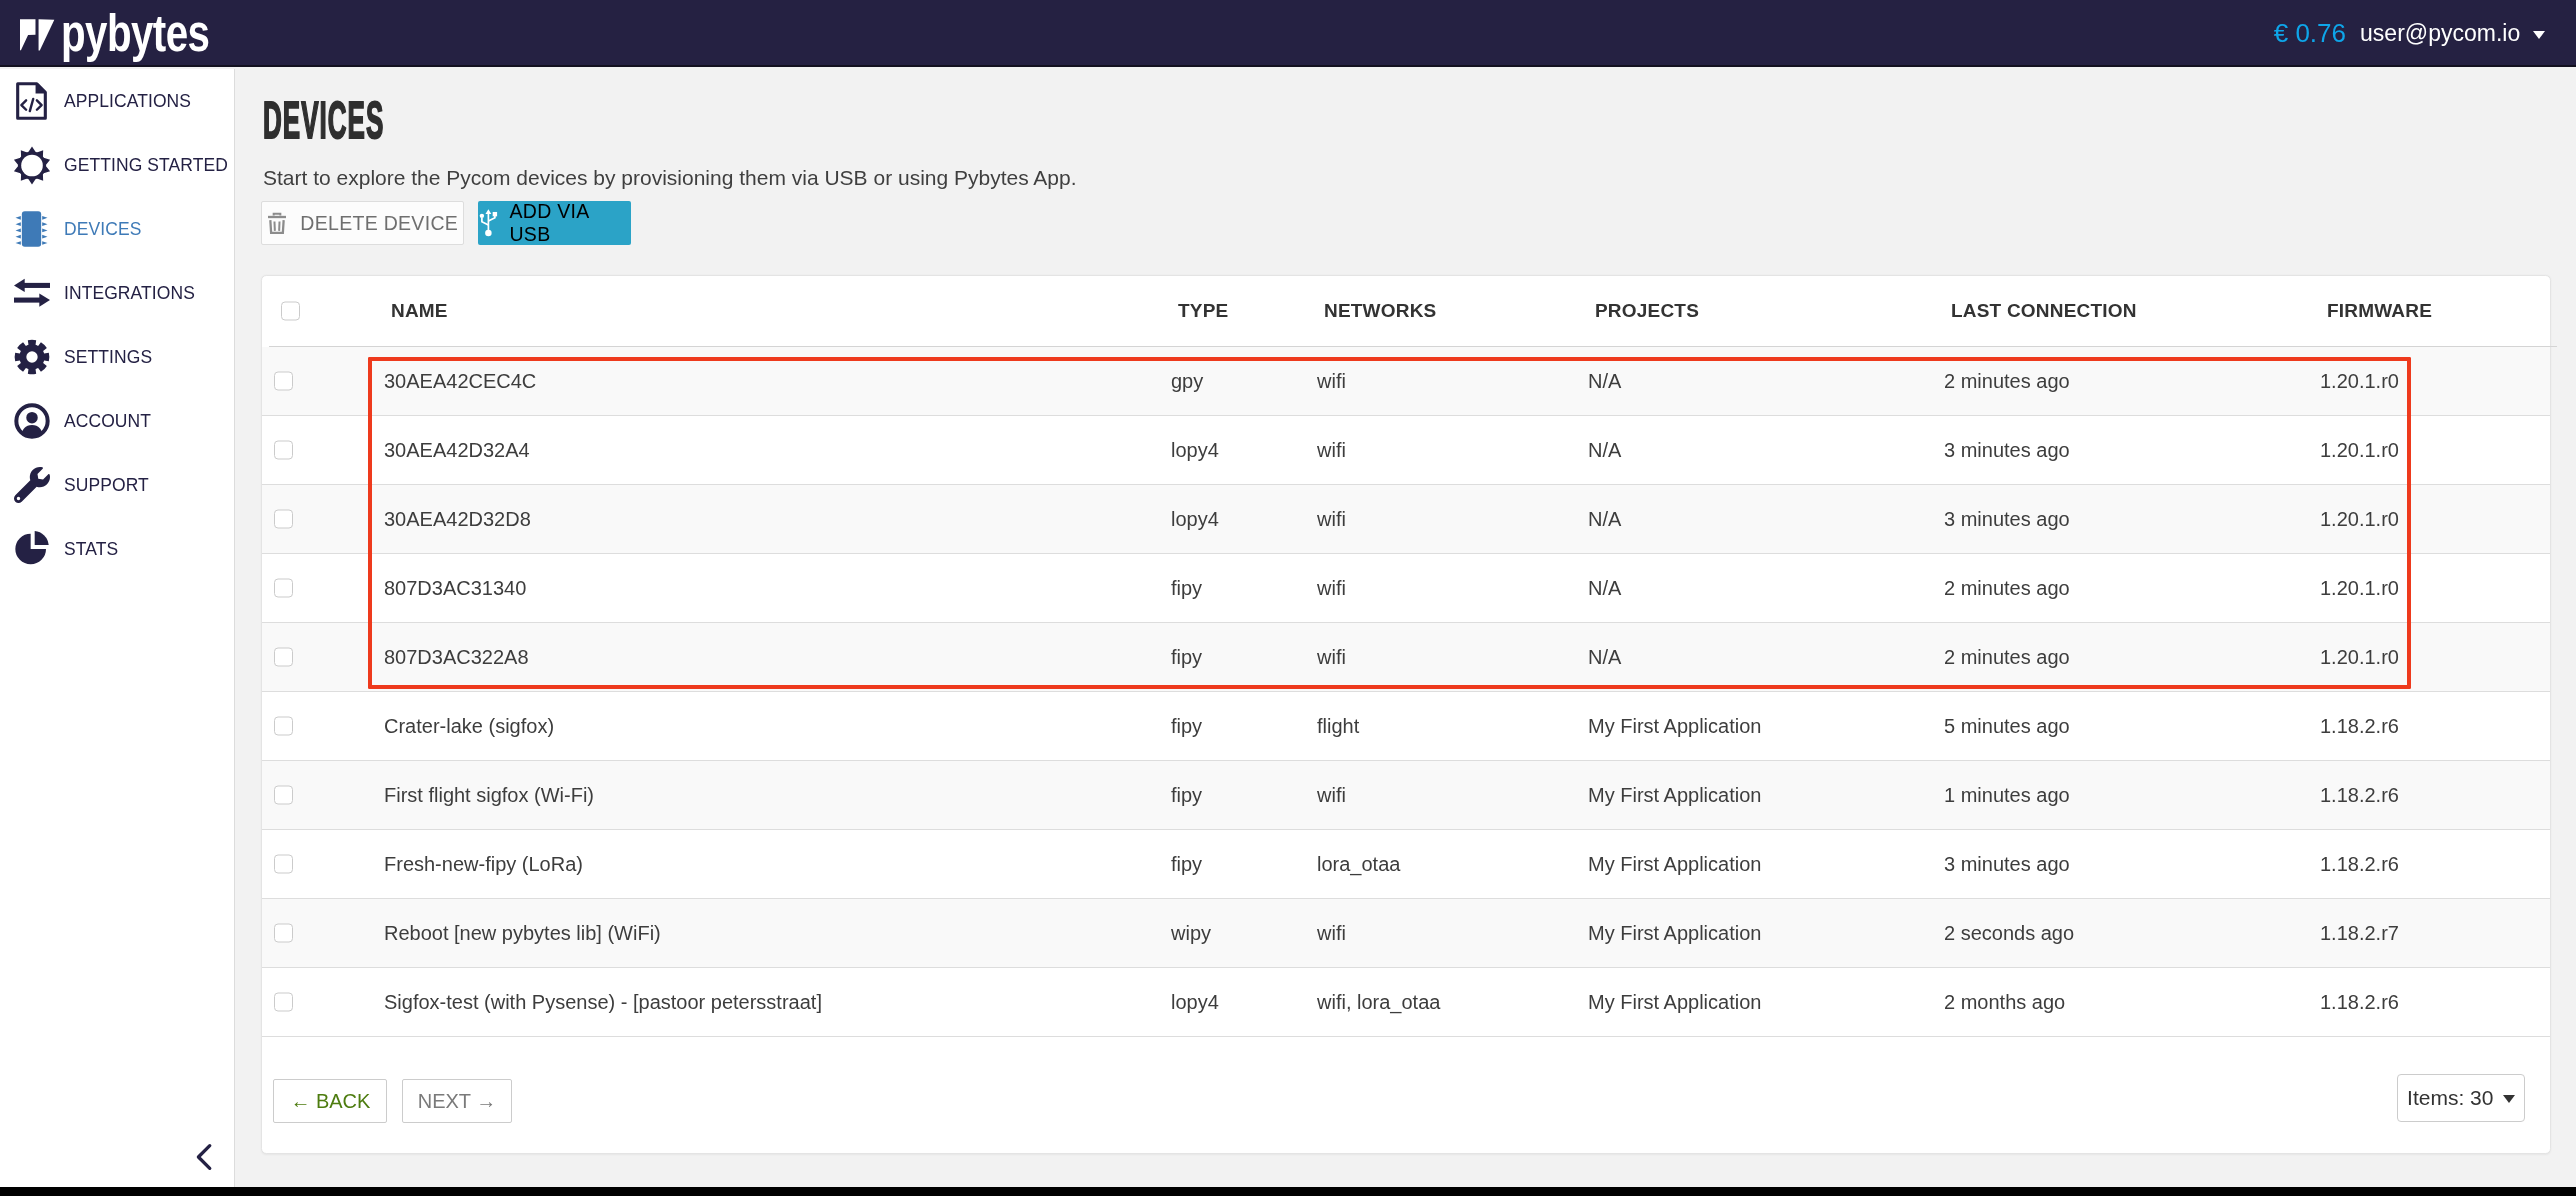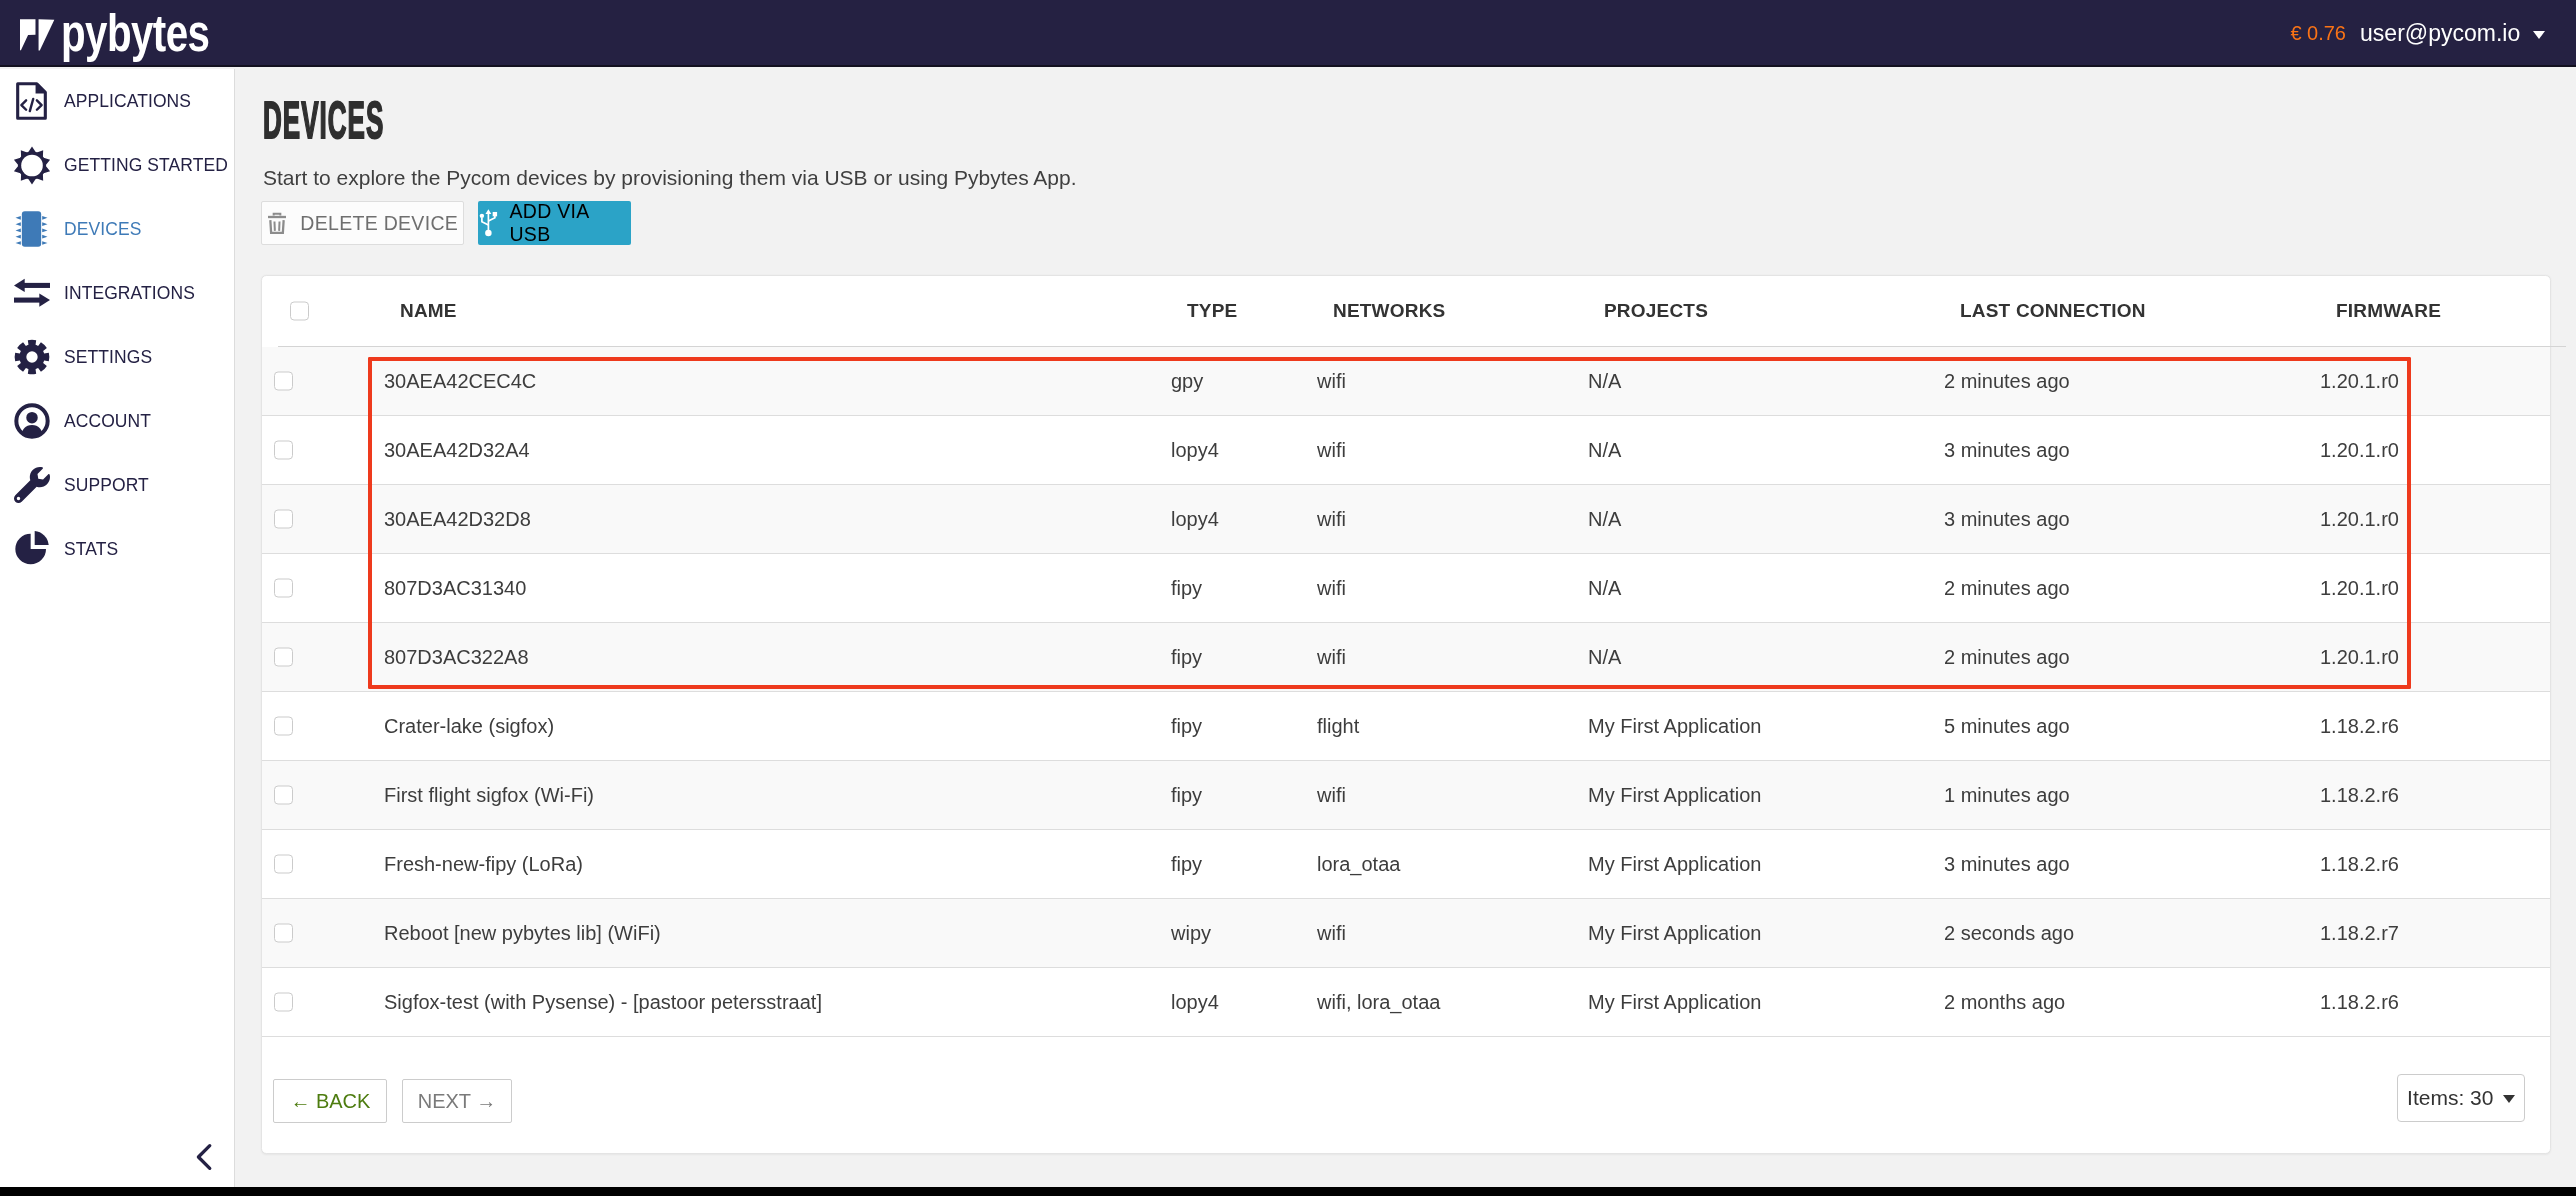--- a/index.html
+++ b/index.html
@@ -5,21 +5,21 @@
   * { margin:0; padding:0; box-sizing:border-box; }
   html,body { width:2576px; height:1196px; overflow:hidden; }
   body { font-family:"Liberation Sans", sans-serif; background:#f2f2f2; position:relative; }
   #app { position:absolute; inset:0; width:2576px; height:1196px; background:#f2f2f2; }
 
   
   .topbar { position:absolute; top:0; left:0; width:100%; height:67px; background:#252142; border-bottom:2px solid #131120; }
   .logo { position:absolute; left:19.5px; top:0; height:67px; display:flex; align-items:center; }
   .logo-mark { width:35px; height:34px; margin-top:5.4px; }
   .logo-text { color:#ffffff; font-size:51px; font-weight:700; letter-spacing:-0.7px; transform:scaleX(0.79); transform-origin:left center; margin-left:6.7px; line-height:67px; }
-  .tb-balance { position:absolute; right:230px; top:0; height:67px; display:flex; align-items:center; color:#f97316; font-size:20px; }
+  .tb-balance { position:absolute; right:230px; top:0; height:67px; display:flex; align-items:center; color:#0ea5e9; font-size:26px; }
   .tb-user { position:absolute; right:31px; top:0; height:67px; display:flex; align-items:center; color:#fff; font-size:23px; cursor:pointer; }
   .caret-down { width:0; height:0; border-left:6.7px solid transparent; border-right:6.7px solid transparent; border-top:8px solid #fff; margin-left:12.8px; margin-top:3.4px; }
 
   
   .sidebar { position:absolute; top:69px; left:0; width:235px; height:1118px; background:#ffffff; border-right:0.7px solid #dcdcdc; }
   .nav-item { height:64px; display:flex; align-items:center; padding-left:12px; cursor:pointer; }
   .nav-icon { width:39px; height:39px; display:flex; align-items:center; justify-content:center; flex:none; }
   .nav-icon svg { display:block; }
   .nav-label { margin-left:13.4px; font-size:19px; letter-spacing:0.1px; color:#242144; font-weight:400; white-space:nowrap; display:inline-block; transform:scaleX(0.92); transform-origin:left center; }
   .nav-item.active .nav-label { color:#3e7ab7; }
@@ -30,21 +30,21 @@
   .page-sub { position:absolute; left:263px; top:166px; font-size:21px; color:#3f3f3f; }
 
   .btn { display:flex; align-items:center; justify-content:center; border-radius:2px; cursor:pointer; }
   .btn-delete { position:absolute; left:261px; top:201px; width:203px; height:44px; background:#fcfcfc; border:1.3px solid #dddddd; color:#6f6f6f; font-size:19.5px; letter-spacing:0.3px; }
   .btn-delete svg { margin-right:13.4px; }
   .btn-add { position:absolute; left:478px; top:201px; width:153px; height:44px; background:#2ba3c7; color:#000000; font-size:19.5px; letter-spacing:0.3px; }
   .btn-add svg { margin-right:10.7px; }
 
   
   .card { position:absolute; left:261px; top:275px; width:2290px; height:879px; background:#ffffff; border:0.7px solid #e4e4e4; border-radius:5.4px; box-shadow:0 0.7px 2px rgba(0,0,0,0.05); }
-  .thead { position:absolute; left:16px; top:0; width:100%; height:71px; border-bottom:0.7px solid #d4d4d4;padding-left:48px; }
+  .thead { position:absolute; left:7px; top:0; width:100%; height:71px; border-bottom:0.7px solid #d4d4d4;padding-left:48px; }
   .th { position:absolute; top:50%; transform:translateY(-50%); font-size:19px; font-weight:700; color:#333333; letter-spacing:0.2px; }
   .tbody { position:absolute; left:0; top:71px; width:100%; }
   .trow { position:relative; width:100%; height:69px; border-bottom:0.7px solid #dddddd; background:#ffffff; }
   .trow.striped { background:#f9f9f9; }
   .td { position:absolute; top:50%; transform:translateY(-50%); font-size:20px; color:#3d3d3d; white-space:nowrap; }
   .cb { position:absolute; left:12px; top:50%; transform:translateY(-50%); width:19px; height:19px; background:#fff; border:1.3px solid #cbcbcb; border-radius:4px; cursor:pointer; }
   .thead .cb { top:50%; }
   .c-name { left:122px; }
   .c-type { left:909px; }
   .c-networks { left:1055px; }

